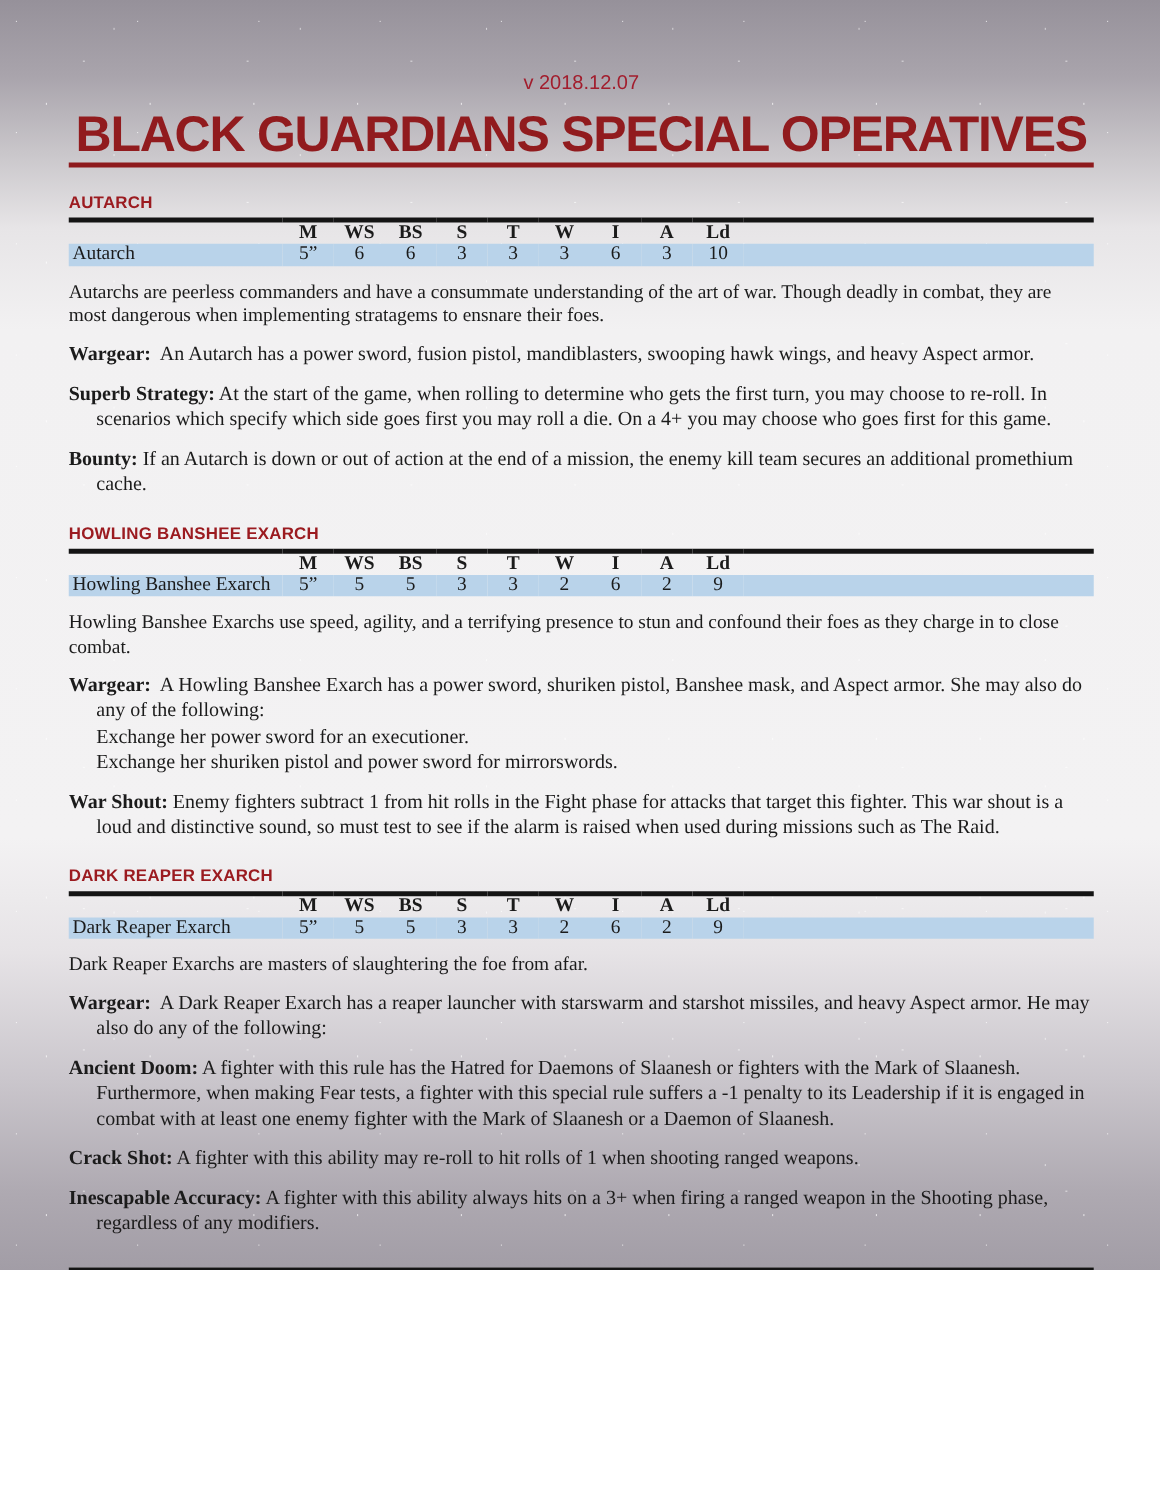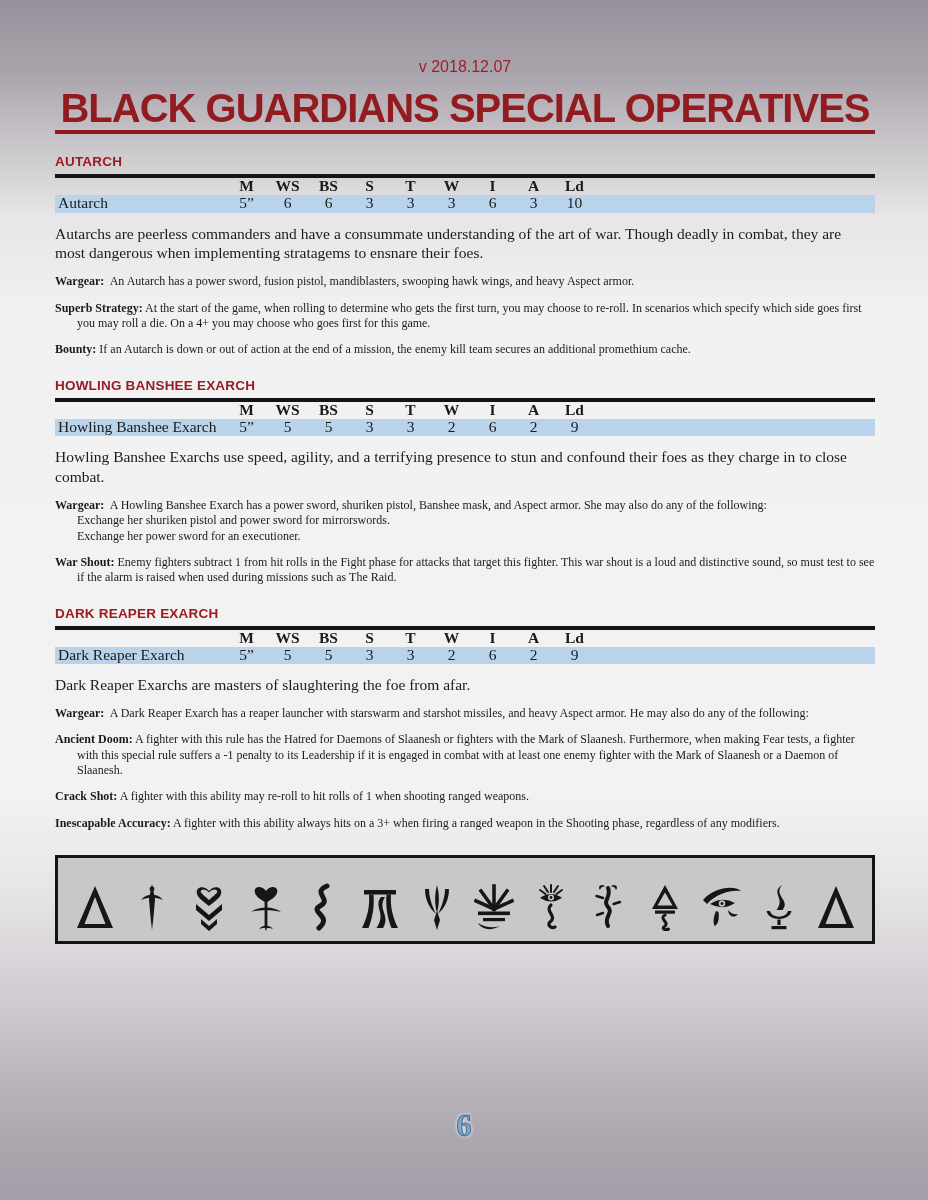--- a/index.html
+++ b/index.html
@@ -1,18 +1,18 @@
 <!DOCTYPE html>
 <html><head>
 <meta charset="utf-8">
 <style>
   html,body{margin:0;padding:0;}
   .page{
     position:relative;
-    width:928px;height:1200px;
+    width:928px;height:1016px;
     overflow:hidden;
     font-family:"Liberation Serif", serif;
     color:#1b1b1b;
     background-image:
       radial-gradient(circle 1px at 13px 17px, rgba(255,255,255,.85) 55%, rgba(255,255,255,0) 60%),
       radial-gradient(circle 1px at 67px 49px, rgba(255,255,255,.65) 55%, rgba(255,255,255,0) 60%),
       radial-gradient(circle 1px at 37px 83px, rgba(255,255,255,.75) 55%, rgba(255,255,255,0) 60%),
       radial-gradient(circle 1px at 91px 23px, rgba(255,255,255,.6) 55%, rgba(255,255,255,0) 60%),
       linear-gradient(180deg,#96919a 0%,#a9a4ac 6%,#c9c6ca 12%,#e7e5e7 18%,#f2f1f2 26%,#f3f2f3 66%,#e6e3e6 75%,#cac6cc 85%,#aea9b1 94%,#a29da6 100%);
     background-size:97px 89px,131px 113px,83px 127px,149px 101px,100% 100%;
@@ -29,21 +29,21 @@
     font-size:13.5px;color:#9b1b20;letter-spacing:.2px;}
   table.stat{width:820px;border-collapse:collapse;margin-top:5px;
     border-top:4px solid #141414;font-size:15.5px;}
   table.stat th, table.stat td{padding:0 0 1px 0;font-weight:normal;line-height:1.05;height:16px;}
   table.stat th{font-weight:bold;text-align:center;}
   table.stat th.name, table.stat td.name{width:168px;text-align:left;padding-left:3px;}
   table.stat th.stat-col, table.stat td.stat-col{width:41px;text-align:center;}
   table.stat th.fill, table.stat td.fill{width:auto;}
   table.stat tr.data-row td{background:#b9d3ea;}
   .para{margin-top:11px;font-size:15.5px;line-height:1.28;}
-  .ability{margin-top:11px;font-size:12px;line-height:1.28;}
+  .ability{margin-top:11px;font-size:16px;line-height:1.28;}
   .ab-main{padding-left:22px;text-indent:-22px;}
   .subline{padding-left:22px;}
   .b{font-weight:bold;}
   .note-box{margin-top:24px;border:3px solid #141414;background:#c9c8c9;
     padding:9px 12px 2px 12px;}
   .note-text{font-size:15.5px;line-height:1.3;}
   .rune-row{display:flex;justify-content:center;align-items:flex-end;
     gap:17px;margin:8px 0 8px 0;height:56px;}
   .rune-svg{height:48px;width:40px;flex:0 0 auto;}
   .page-num{position:absolute;left:0;top:1108px;width:100%;text-align:center;
@@ -230,22 +230,22 @@
             <td class="stat-col">6</td>
             <td class="stat-col">2</td>
             <td class="stat-col">9</td>
             <td class="fill"></td>
           </tr>
         </tbody>
       </table>
       <div class="para">Howling Banshee Exarchs use speed, agility, and a terrifying presence to stun and confound their foes as they charge in to close combat.</div>
       <div class="ability">
         <div class="ab-main"><span class="b">Wargear:</span>&nbsp; <span>A Howling Banshee Exarch has a power sword, shuriken pistol, Banshee mask, and Aspect armor. She may also do any of the following:</span></div>
+        <div class="subline">Exchange her power sword for an executioner.</div>
         <div class="subline">Exchange her shuriken pistol and power sword for mirrorswords.</div>
-        <div class="subline">Exchange her power sword for an executioner.</div>
       </div>
       <div class="ability">
         <div class="ab-main"><span class="b">War Shout:</span> <span>Enemy fighters subtract 1 from hit rolls in the Fight phase for attacks that target this fighter. This war shout is a loud and distinctive sound, so must test to see if the alarm is raised when used during missions such as The Raid.</span></div>
       </div>
     </div>
 
     <div>
       <div class="sec-head">DARK REAPER EXARCH</div>
       <table class="stat">
         <thead>

